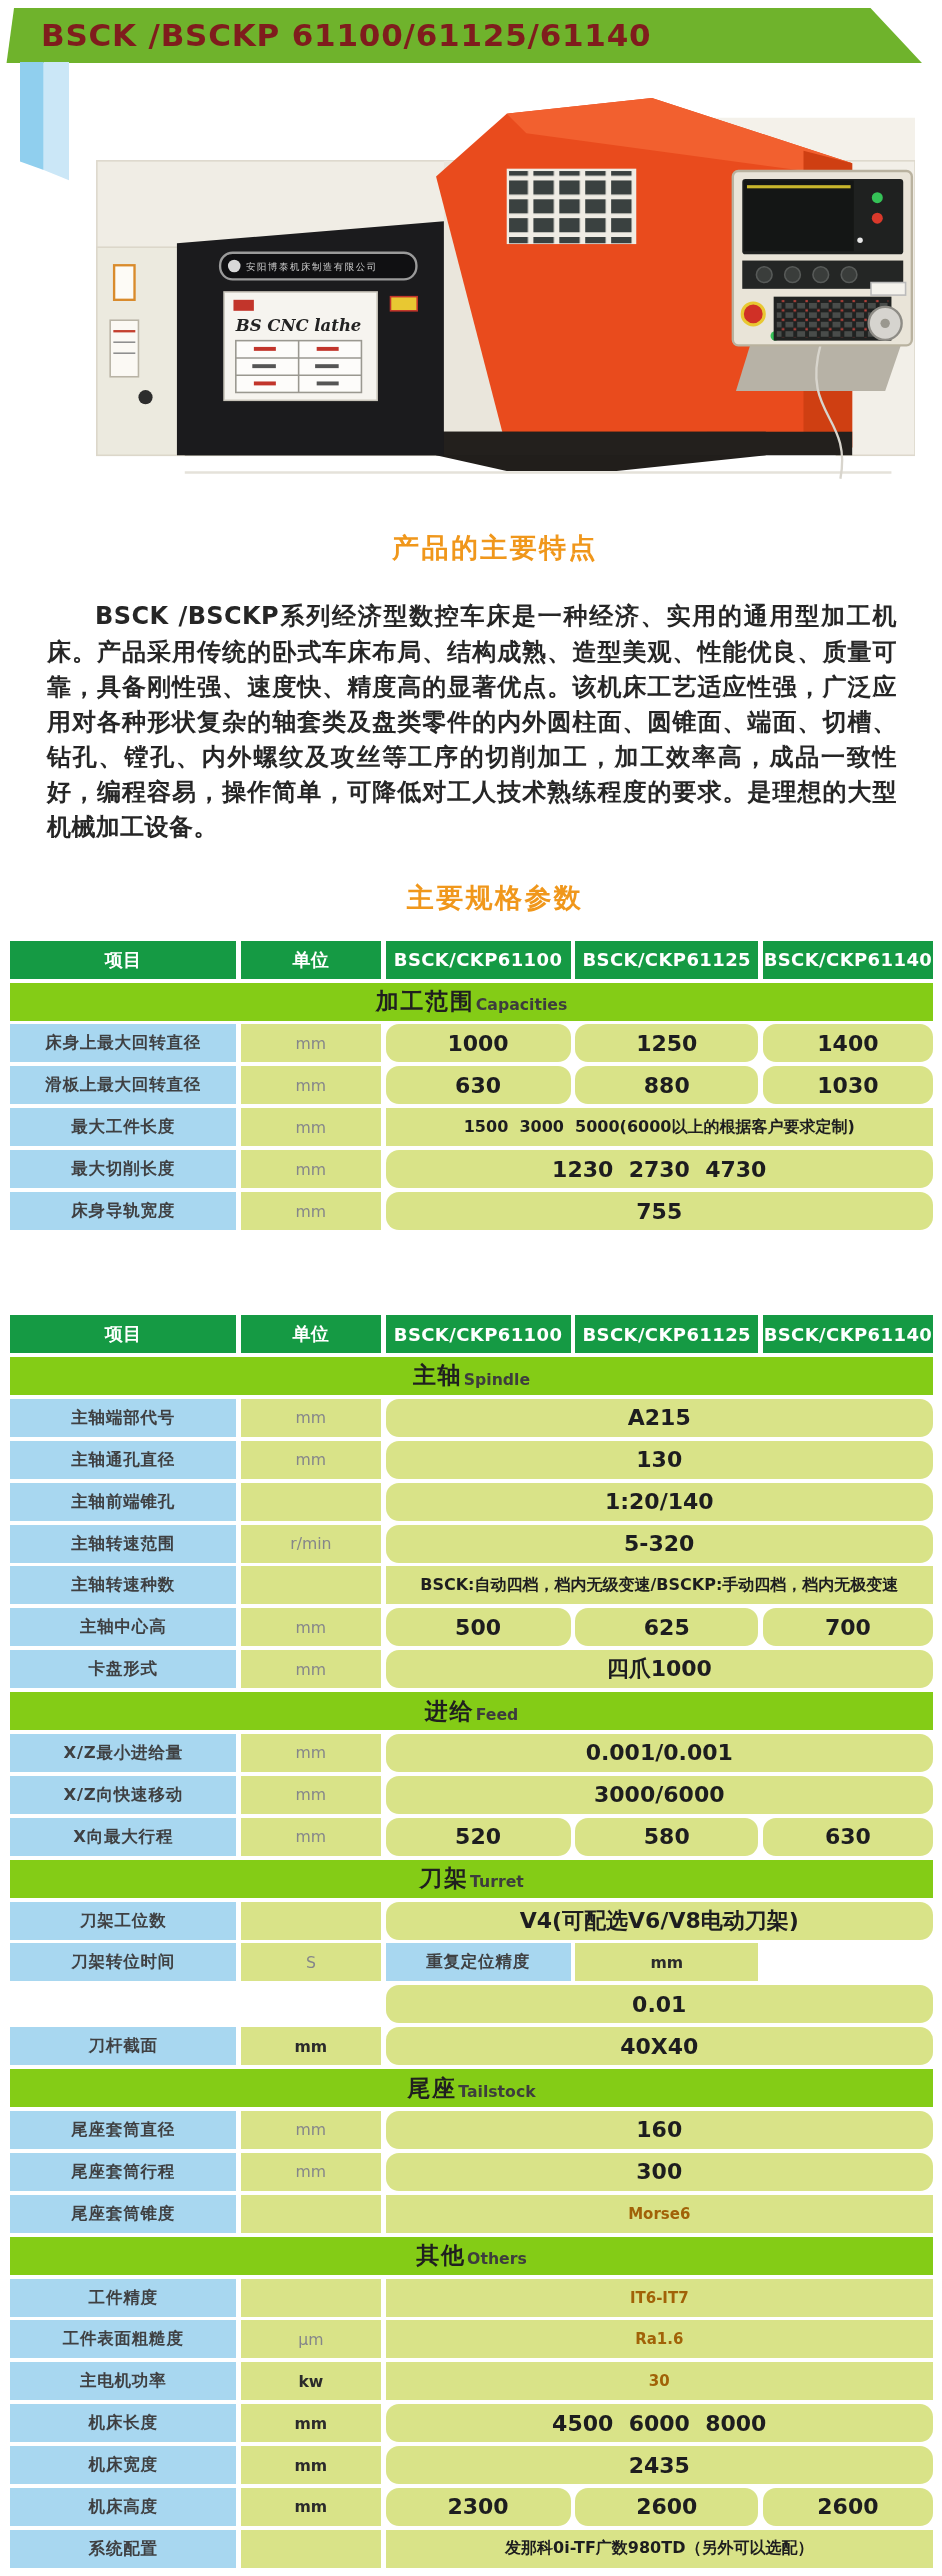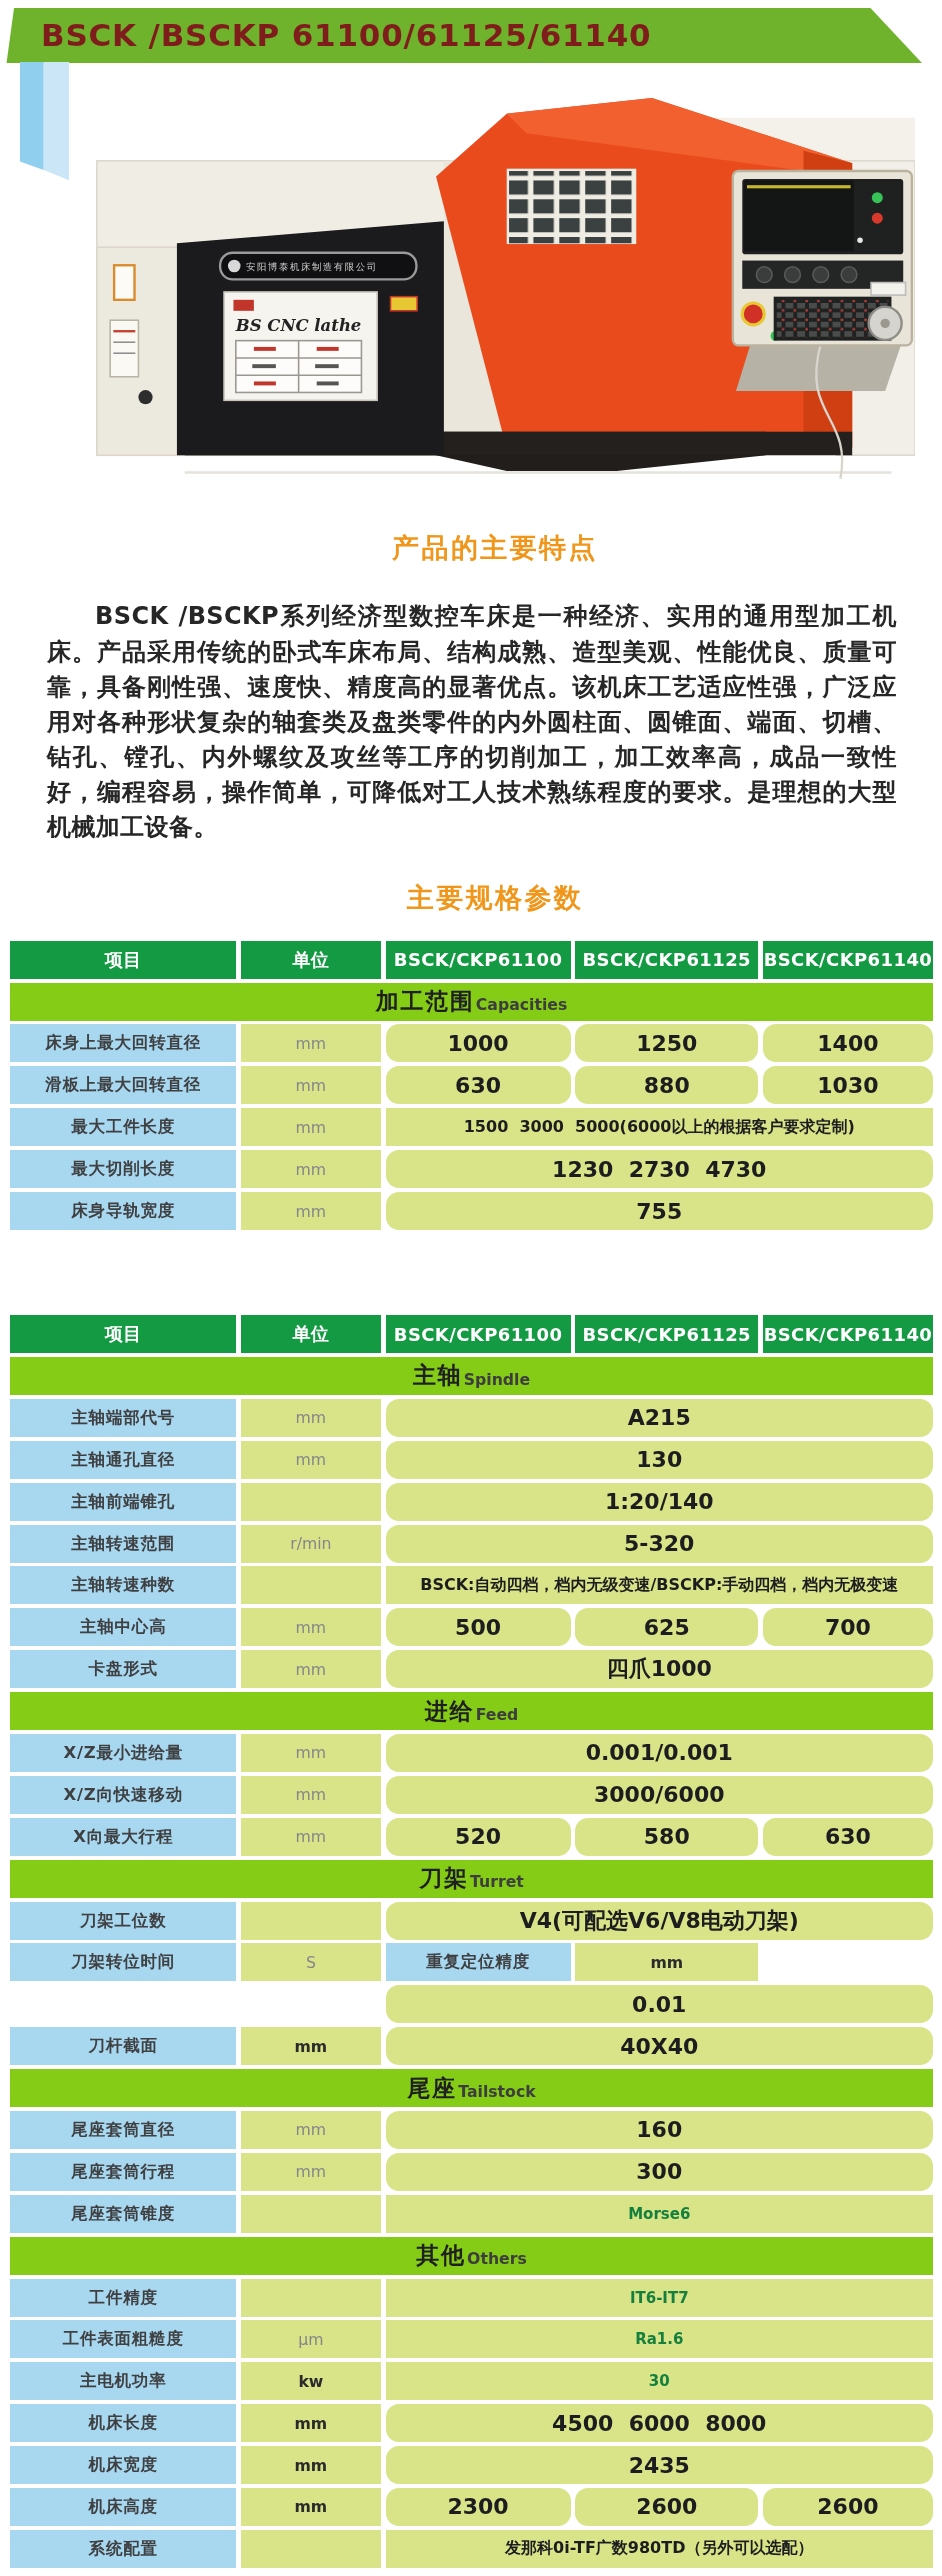--- a/index.html
+++ b/index.html
@@ -66,21 +66,21 @@
   .section-row .en{font-size:15.7px;font-weight:bold;color:#3d3d3d;margin-left:1.6px;align-self:center;padding-top:6.3px;}
   .label{
     background:var(--label-blue);font-size:16.5px;font-weight:bold;
     color:#3f4042;letter-spacing:0.8px;white-space:nowrap;
   }
   .unit{background:var(--cell-green);font-size:15.7px;color:#85868a;white-space:pre;}
   .unit.ub{color:#2b2b2b;font-weight:bold;}
   .val{background:var(--cell-green);color:#1d1d1f;white-space:pre;}
   .val.lg{font-size:22px;font-weight:bold;border-radius:13px;}
   .val.md{font-size:16px;font-weight:bold;}
-  .val.sm{font-size:15px;font-weight:600;color:#15803d;}
+  .val.sm{font-size:15px;font-weight:600;color:#a16207;}
 </style>
 </head>
 <body>
 
 <div class="page">
 
   <header class="banner">
     <h1>BSCK /BSCKP 61100/61125/61140</h1>
   </header>
 

